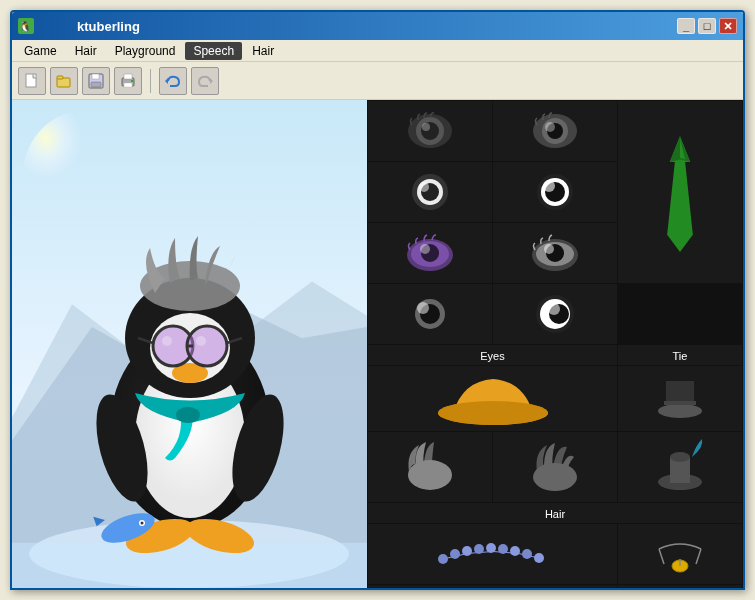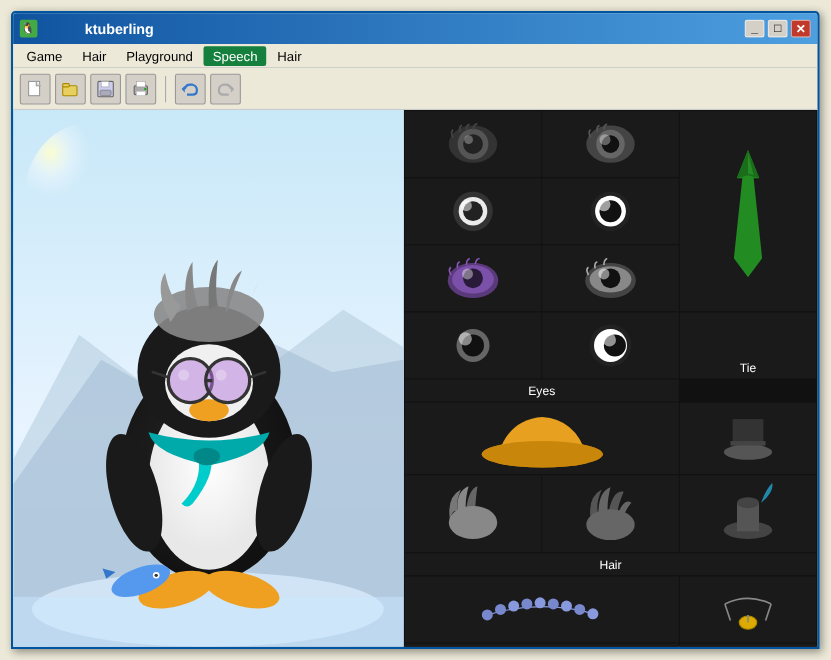--- a/index.html
+++ b/index.html
@@ -38,21 +38,21 @@
       padding: 0 4px;
       border-bottom: 1px solid #ccc;
       gap: 2px;
     }
     .menu-item {
       padding: 2px 8px;
       cursor: pointer;
       border-radius: 2px;
       font-size: 12px;
     }
-    .menu-item.active { background: #15803d; color: white; }
+    .menu-item.active { background: #404040; color: white; }
 
     
     .toolbar {
       background: #ece9d8;
       height: 38px;
       display: flex;
       align-items: center;
       padding: 2px 6px;
       gap: 4px;
       border-bottom: 1px solid #ccc;
@@ -375,26 +375,26 @@
       </div>
       <div class="acc-cell">
         <svg width="52" height="42" viewBox="0 0 52 42">
           <circle cx="26" cy="21" r="19" fill="#222"></circle>
           <circle cx="26" cy="21" r="15" fill="white"></circle>
           <circle cx="30" cy="21" r="10" fill="#111"></circle>
           <circle cx="25" cy="16" r="6" fill="rgba(255,255,255,0.55)"></circle>
         </svg>
       </div>
 
+      <div class="acc-cell label-cell span2">
+        <span>Eyes</span>
+      </div>
+
       <div class="acc-cell label-cell">
         <span>Tie</span>
-      </div>
-
-      <div class="acc-cell label-cell span2">
-        <span>Eyes</span>
       </div>
 
       <div class="acc-cell span2" style="min-height:65px;">
         <svg width="120" height="55" viewBox="0 0 120 55">
 
           <ellipse cx="60" cy="42" rx="55" ry="12" fill="#c8860a"></ellipse>
           <path d="M20 42 Q30 10 60 8 Q90 10 100 42" fill="#e8a020"></path>
           <ellipse cx="60" cy="42" rx="55" ry="12" fill="#c8860a"></ellipse>
         </svg>
       </div>

